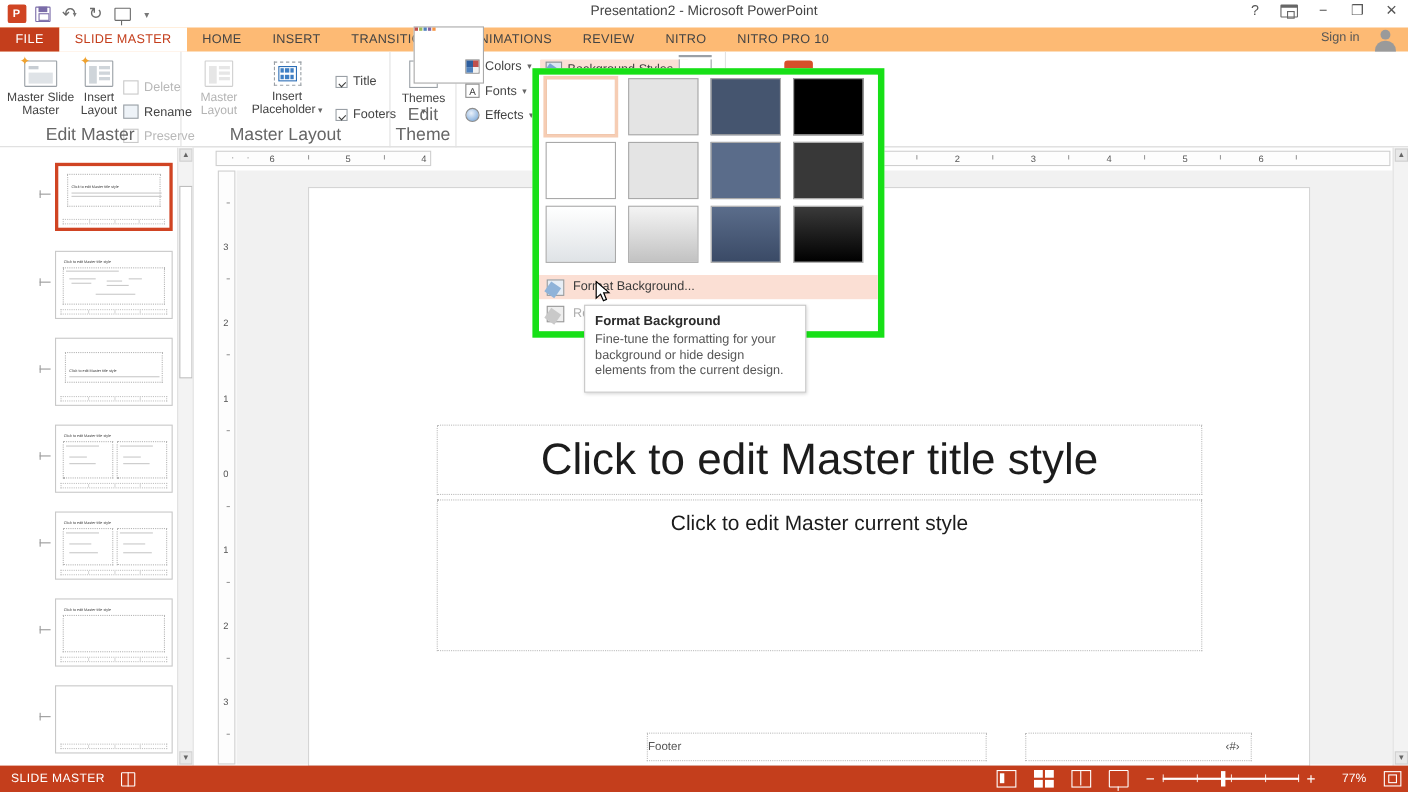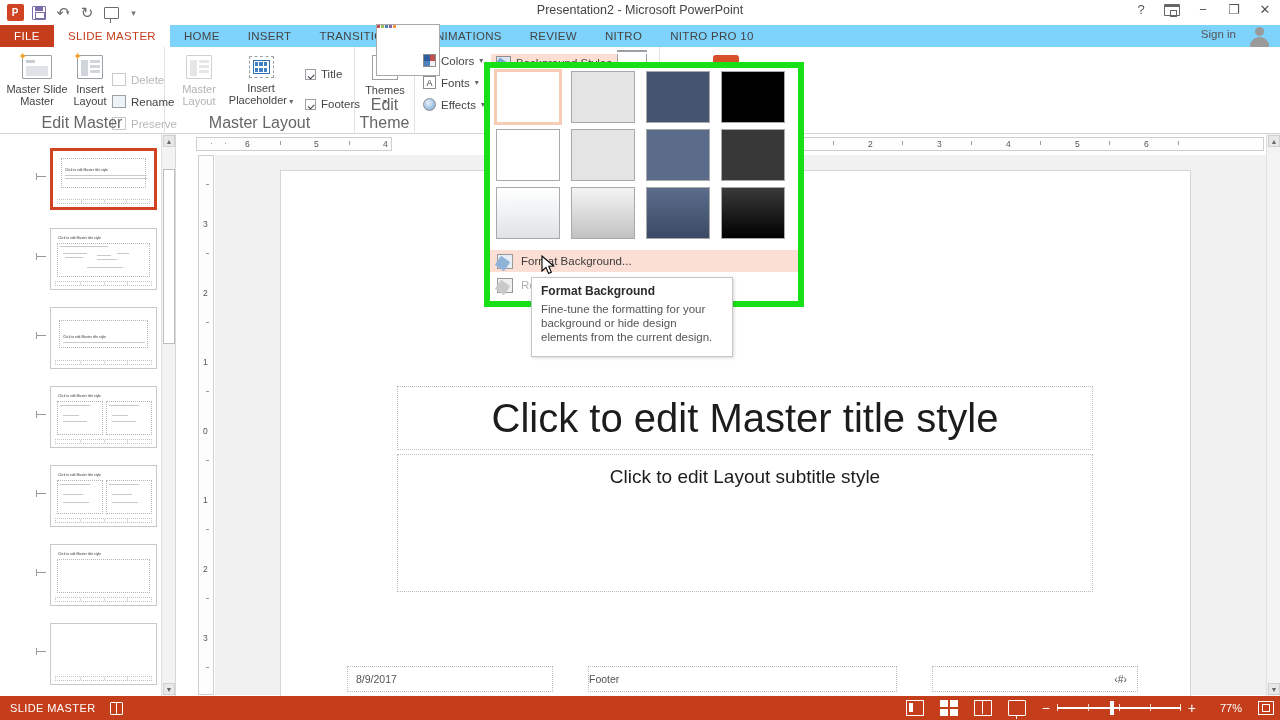--- a/index.html
+++ b/index.html
@@ -37,21 +37,21 @@
     font-size:12.5px; color:#444;
   }
   #win-ctrls { position:absolute; right:6px; top:2px; display:flex; align-items:center; gap:13px; color:#555; }
   .wc { font-size:13px; width:18px; text-align:center; cursor:default; }
   .ribbon-opt { width:16px;height:12px;border:1.3px solid #666;border-top-width:3px;border-radius:1px;position:relative;}
   .ribbon-opt:after{content:"";position:absolute;left:5px;top:3px;width:5px;height:5px;border:1px solid #666;}
 
   
   #tabstrip {
     position:absolute; left:0; top:25px; width:1280px; height:22px;
-    background:#7dd3fc; display:flex; align-items:flex-end;
+    background:#fdba74; display:flex; align-items:flex-end;
   }
   #file-tab {
     width:54px; height:22px; background:#c43e1c; color:#fff;
     font-size:11.5px; letter-spacing:.4px; display:flex; align-items:center; justify-content:center;
   }
   .tab {
     height:22px; padding:0 14px; display:flex; align-items:center;
     font-size:11.5px; color:#444; letter-spacing:.3px; white-space:nowrap;
   }
   .tab.active { color:#c43e1c; background:#fff; }
@@ -637,24 +637,21 @@
   <div class="rdot" style="left:7px;top:442px;width:3px;height:1px;"></div>
   <div class="rdot" style="left:7px;top:511px;width:3px;height:1px;"></div>
 </div>
 
 <div id="canvas-area">
   <div id="slide">
     <div class="ph" id="ph-title">
       <span>Click to edit Master title style</span>
     </div>
     <div class="ph" id="ph-sub">
-      <span>Click to edit Layout subtitle style</span>
-    </div>
-    <div class="ph" id="ph-date">
-      <span>8/9/2017</span>
+      <span>Click to edit Master current style</span>
     </div>
     <div class="ph" id="ph-footer">
       <span>Footer</span>
     </div>
     <div class="ph" id="ph-num">
       <span>‹#›</span>
     </div>
   </div>
 </div>
 

